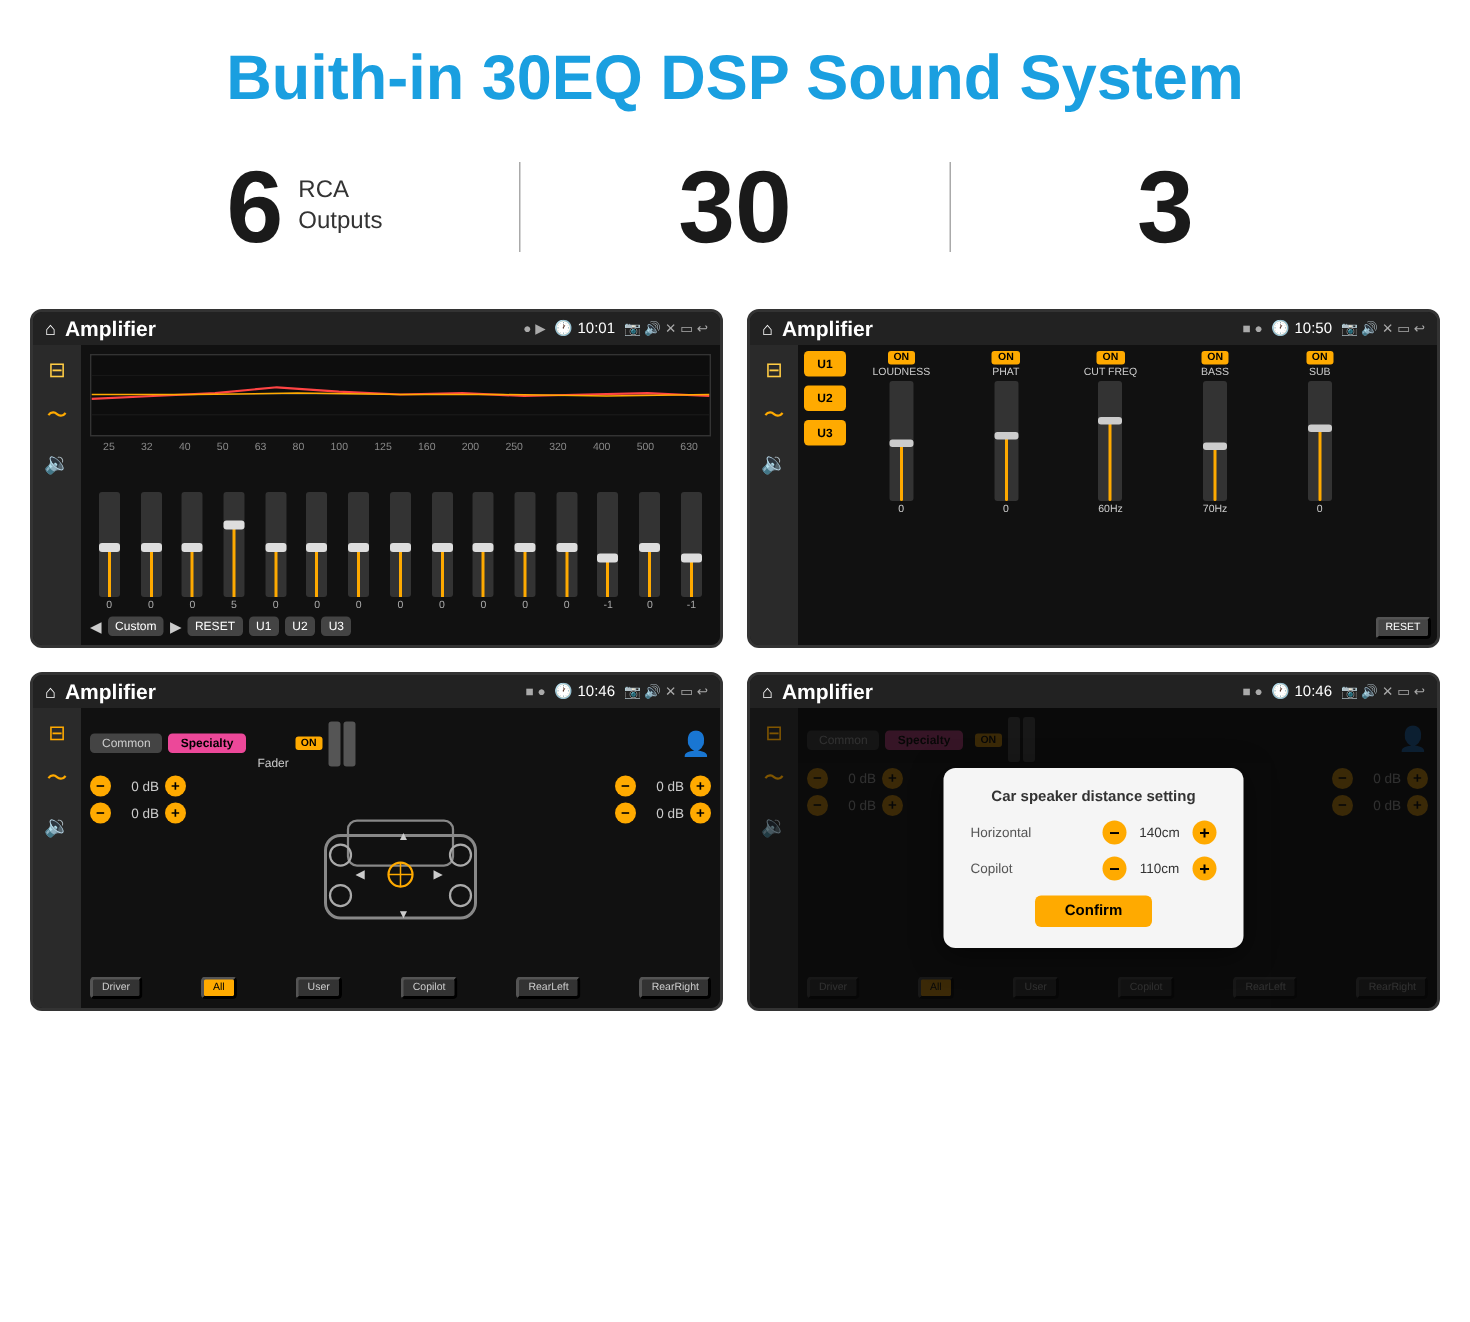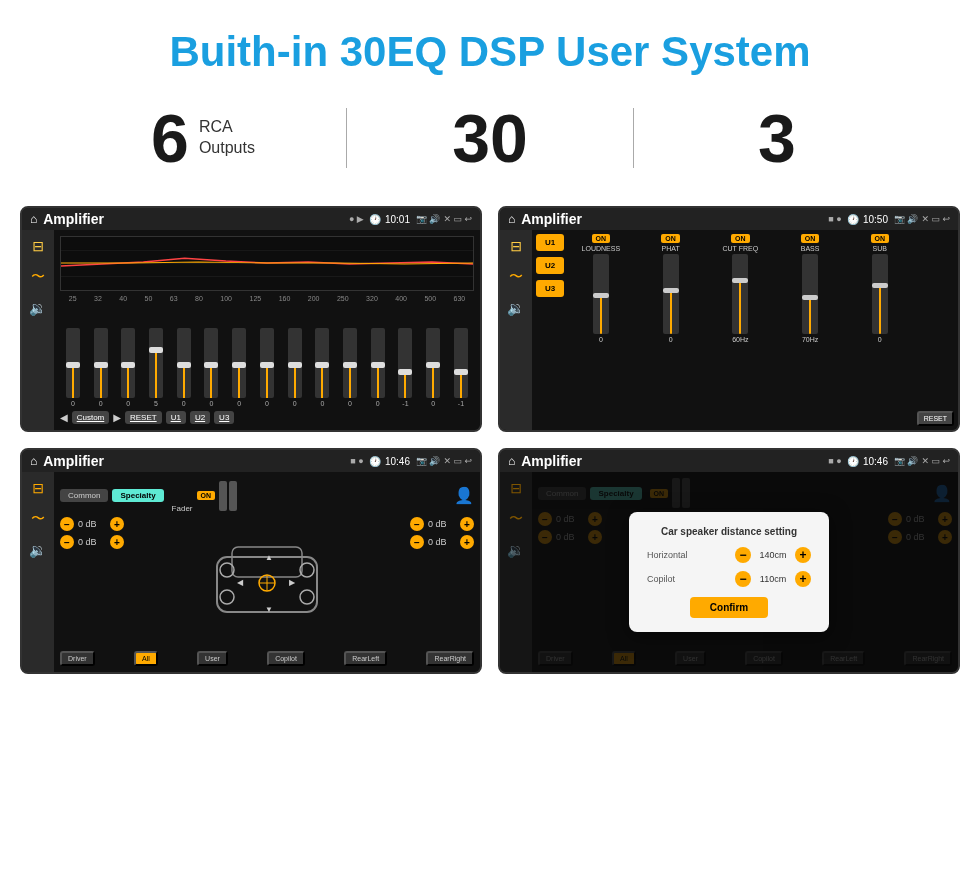--- a/index.html
+++ b/index.html
@@ -173,21 +173,20 @@
       gap: 4px;
       margin-top: 4px;
     }
     .eq-btn {
       background: #444;
       color: #fff;
       font-size: 8px;
       padding: 2px 5px;
       border-radius: 3px;
       border: none;
-      text-decoration: underline;
     }
     .eq-nav { color: #ccc; font-size: 10px; }
 
     
     .amp-main {
       flex: 1;
       background: #111;
       padding: 4px;
       display: flex;
       gap: 4px;
@@ -275,21 +274,21 @@
       display: flex;
       gap: 4px;
     }
     .fader-tab {
       background: #444;
       color: #ccc;
       font-size: 8px;
       padding: 2px 8px;
       border-radius: 3px;
     }
-    .fader-tab.active { background: #5eead4; color: #000; font-weight: bold; }
+    .fader-tab.active { background: #ec4899; color: #000; font-weight: bold; }
     .fader-label { color: #ccc; font-size: 8px; margin-top: 26px; }
     .fader-on { background: #ffaa00; color: #000; font-size: 7px; padding: 1px 4px; border-radius: 2px; font-weight: bold; }
     .fader-sliders { display: flex; gap: 2px; }
     .fader-slider-mini {
       width: 8px;
       height: 30px;
       background: #555;
       border-radius: 2px;
       position: relative;
     }
@@ -317,21 +316,21 @@
       background: #ffaa00;
       color: #000;
       border-radius: 50%;
       display: flex;
       align-items: center;
       justify-content: center;
       font-size: 10px;
       font-weight: bold;
       cursor: pointer;
     }
-    .db-value { color: #ccc; font-size: 9px; min-width: 28px; text-align: left; }
+    .db-value { color: #ccc; font-size: 9px; min-width: 28px; text-align: right; }
     .bottom-btns {
       display: flex;
       justify-content: space-between;
       align-items: center;
       gap: 4px;
     }
     .bottom-btn {
       background: #333;
       color: #ccc;
       font-size: 7px;
@@ -401,21 +400,21 @@
       cursor: pointer;
       display: block;
       margin: 10px auto 0;
     }
 
     .screen-relative { position: relative; }
   </style>
 </head>
 <body>
 
-<h1 class="page-title">Buith-in 30EQ DSP User System</h1>
+<h1 class="page-title">Buith-in 30EQ DSP Sound System</h1>
 
 <div class="stats-row">
   <div class="stat-item">
     <span class="stat-number">6</span>
     <span class="stat-label">RCA<br>Outputs</span>
   </div>
   <div class="stat-divider"></div>
   <div class="stat-item">
     <span class="stat-number">30</span>
   </div>

